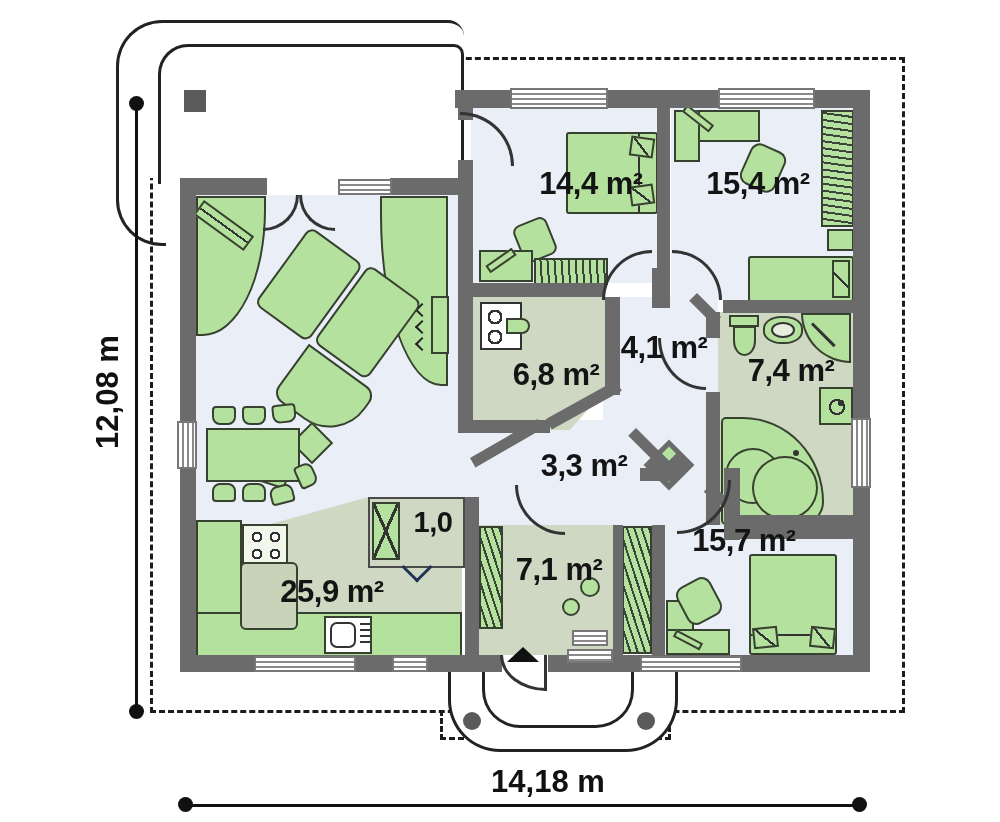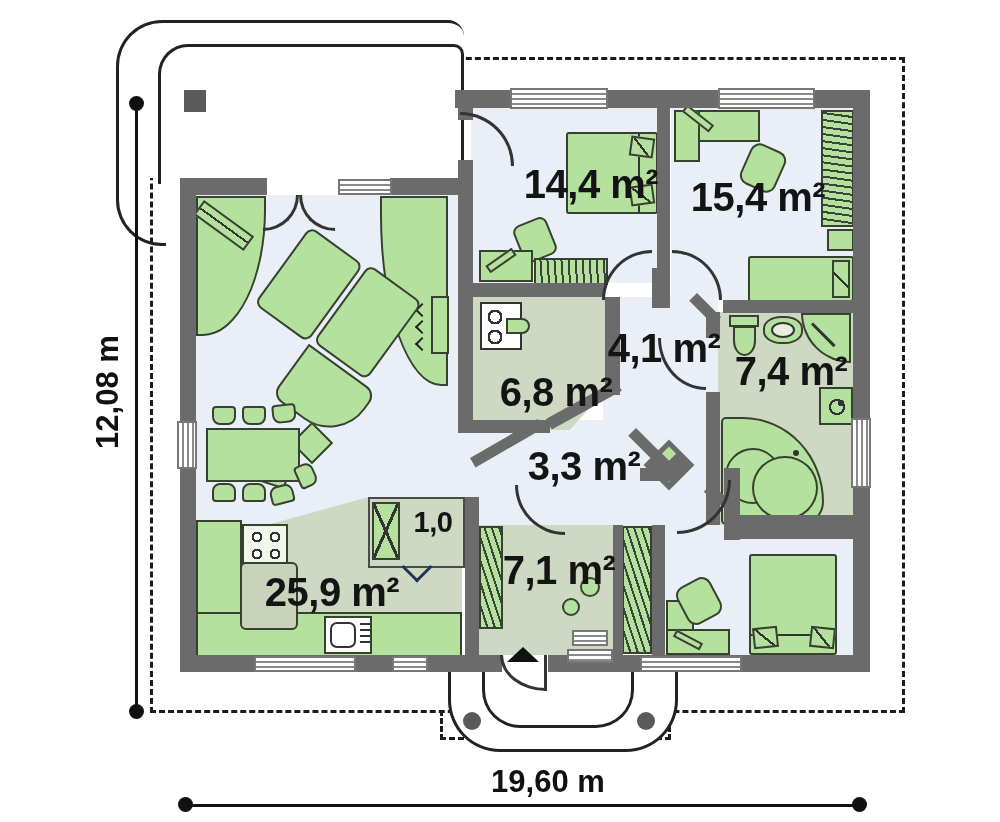--- a/index.html
+++ b/index.html
@@ -18,21 +18,21 @@
   .winh{position:absolute;z-index:6;border:2px solid #777;
         background:repeating-linear-gradient(to bottom,#fff 0 3px,#8a8a8a 3px 5px)}
   .winv{position:absolute;z-index:6;border:2px solid #777;
         background:repeating-linear-gradient(to right,#fff 0 3px,#8a8a8a 3px 5px)}
   .arc{position:absolute;z-index:6;background:transparent}
   .abr{border-right:3px solid #333;border-bottom:3px solid #333;border-radius:0 0 100% 0}
   .abl{border-left:3px solid #333;border-bottom:3px solid #333;border-radius:0 0 0 100%}
   .atr{border-top:3px solid #333;border-right:3px solid #333;border-radius:0 100% 0 0}
   .atl{border-top:3px solid #333;border-left:3px solid #333;border-radius:100% 0 0 0}
   .lbl{position:absolute;z-index:9;transform:translate(-50%,-50%);font-weight:700;
-       font-size:40px;color:#141414;white-space:nowrap;letter-spacing:-.5px}
+       font-size:31px;color:#141414;white-space:nowrap;letter-spacing:-.5px}
   .dim{position:absolute;z-index:9;font-weight:700;font-size:31px;color:#111;white-space:nowrap}
   .dot{position:absolute;z-index:9;background:#111;border-radius:50%}
   .dline{position:absolute;z-index:8;background:#111}
   .chair{position:absolute;z-index:4;background:var(--furn);border:2px solid var(--line);
          border-radius:4px 4px 8px 8px;width:24px;height:19px}
   .pillow{position:absolute;background:var(--furn);border:2px solid var(--line);
     background-image:linear-gradient(45deg,transparent 44%,#333 44% 52%,transparent 52%)}
   .chev{position:absolute;width:10px;height:10px;border-left:2.5px solid #222;
         border-bottom:2.5px solid #222;transform:rotate(45deg)}
 </style>
@@ -46,21 +46,21 @@
   <div class="dash" style="left:668px;top:710px;width:0;height:30px;border-left:3px dashed #1c1c1c"></div>
   <div class="dash" style="left:440px;top:737px;width:231px;height:0;border-top:3px dashed #1c1c1c"></div>
 
   <div class="dline" style="left:135px;top:100px;width:3px;height:613px"></div>
   <div class="dot" style="left:129px;top:96px;width:15px;height:15px"></div>
   <div class="dot" style="left:129px;top:704px;width:15px;height:15px"></div>
   <div class="dim" style="left:108px;top:392px;transform:translate(-50%,-50%) rotate(-90deg)">12,08 m</div>
   <div class="dline" style="left:185px;top:804px;width:675px;height:3px"></div>
   <div class="dot" style="left:178px;top:797px;width:15px;height:15px"></div>
   <div class="dot" style="left:852px;top:797px;width:15px;height:15px"></div>
-  <div class="dim" style="left:548px;top:782px;transform:translate(-50%,-50%)">19,60 m</div>
+  <div class="dim" style="left:548px;top:782px;transform:translate(-50%,-50%)">14,18 m</div>
 
   <div class="deck" style="left:118px;top:22px;width:346px;height:156px;border-radius:44px 14px 0 0"></div>
   <div class="stroke" style="left:116px;top:20px;width:348px;height:160px;border-top:3px solid #222;border-left:3px solid #222;border-radius:46px 16px 0 0"></div>
   <div class="stroke" style="left:116px;top:150px;width:50px;height:96px;border-left:3px solid #222;border-bottom:3px solid #222;border-radius:0 0 0 46px"></div>
   <div class="stroke" style="left:158px;top:44px;width:306px;height:140px;border-top:3px solid #222;border-left:3px solid #222;border-right:3px solid #222;border-radius:30px 10px 0 0;z-index:2"></div>
   <div class="fz" style="left:184px;top:90px;width:22px;height:22px;background:#5a5a5a"></div>
 
   <div class="floor cold" style="left:196px;top:195px;width:266px;height:460px"></div>
   <div class="floor cold" style="left:471px;top:108px;width:186px;height:175px"></div>
   <div class="floor cold" style="left:671px;top:108px;width:184px;height:192px"></div>
@@ -232,22 +232,23 @@
   <div class="fz" style="left:544px;top:655px;width:3px;height:36px;background:#333;z-index:6"></div>
 
   <div class="deck" style="left:448px;top:666px;width:230px;height:86px;border:3px solid #222;border-top:none;border-radius:0 0 52px 52px"></div>
   <div class="deck" style="left:482px;top:666px;width:152px;height:62px;border:3px solid #222;border-top:none;border-radius:0 0 38px 38px"></div>
   <div class="fz" style="left:463px;top:712px;width:18px;height:18px;background:#5a5a5a;border-radius:50%"></div>
   <div class="fz" style="left:637px;top:712px;width:18px;height:18px;background:#5a5a5a;border-radius:50%"></div>
   <div style="position:absolute;z-index:7;left:507px;top:647px;width:0;height:0;
               border-left:16px solid transparent;border-right:16px solid transparent;border-bottom:15px solid #111"></div>
 
   <div class="lbl" style="left:591px;top:184px">14,4 m²</div>
-  <div class="lbl" style="left:758px;top:197px">15,4 m²</div>
-  <div class="lbl" style="left:556px;top:392px">6,8 m²</div>
+  <div class="lbl" style="left:758px;top:184px">15,4 m²</div>
+  <div class="lbl" style="left:556px;top:375px">6,8 m²</div>
   <div class="lbl" style="left:664px;top:348px">4,1 m²</div>
   <div class="lbl" style="left:791px;top:371px">7,4 m²</div>
   <div class="lbl" style="left:584px;top:466px">3,3 m²</div>
   <div class="lbl" style="left:433px;top:522px;font-size:29px">1,0</div>
   <div class="lbl" style="left:332px;top:592px">25,9 m²</div>
   <div class="lbl" style="left:559px;top:570px">7,1 m²</div>
+  <div class="lbl" style="left:744px;top:541px">15,7 m²</div>
 
 </div>
 
 </body></html>

